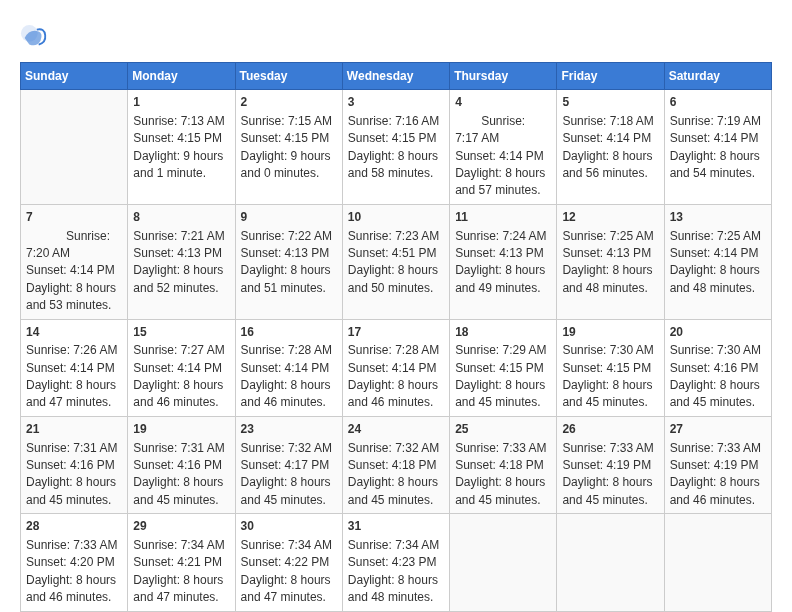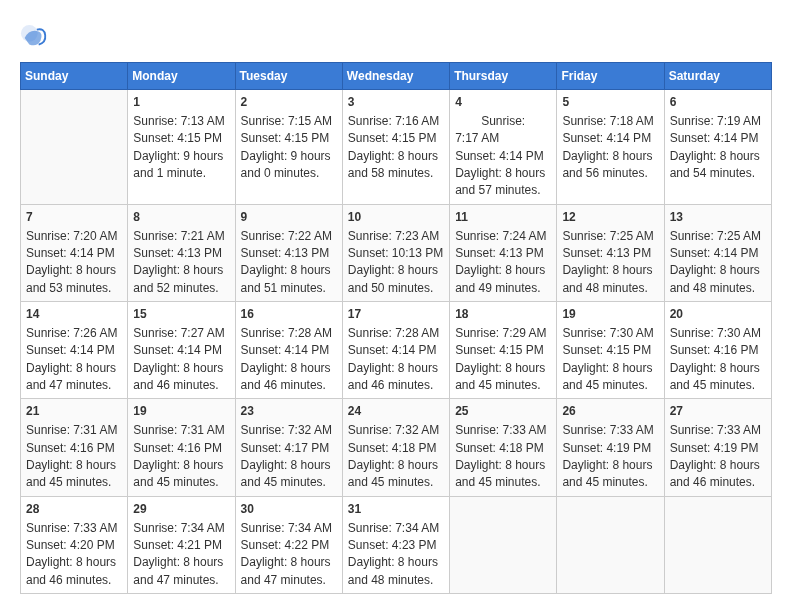--- a/index.html
+++ b/index.html
@@ -153,34 +153,34 @@
         <td><span class="day-number">5</span><span class="day-info" style="white-space: pre-line;">Sunrise: 7:18 AM
 Sunset: 4:14 PM
 Daylight: 8 hours
 and 56 minutes.</span></td>
         <td><span class="day-number">6</span><span class="day-info" style="white-space: pre-line;">Sunrise: 7:19 AM
 Sunset: 4:14 PM
 Daylight: 8 hours
 and 54 minutes.</span></td>
       </tr>
       <tr class="week-row">
-        <td><span class="day-number">7</span><span class="day-info" style="white-space: pre-line;">Sunrise: 7:20 AM
+        <td><span class="day-number">7</span><span class="day-info" style="white-space: pre-line; margin-left: 40px;">Sunrise: 7:20 AM
 Sunset: 4:14 PM
 Daylight: 8 hours
 and 53 minutes.</span></td>
         <td><span class="day-number">8</span><span class="day-info" style="white-space: pre-line;">Sunrise: 7:21 AM
 Sunset: 4:13 PM
 Daylight: 8 hours
 and 52 minutes.</span></td>
         <td><span class="day-number">9</span><span class="day-info" style="white-space: pre-line;">Sunrise: 7:22 AM
 Sunset: 4:13 PM
 Daylight: 8 hours
 and 51 minutes.</span></td>
         <td><span class="day-number">10</span><span class="day-info" style="white-space: pre-line;">Sunrise: 7:23 AM
-Sunset: 10:13 PM
+Sunset: 4:51 PM
 Daylight: 8 hours
 and 50 minutes.</span></td>
         <td><span class="day-number">11</span><span class="day-info" style="white-space: pre-line;">Sunrise: 7:24 AM
 Sunset: 4:13 PM
 Daylight: 8 hours
 and 49 minutes.</span></td>
         <td><span class="day-number">12</span><span class="day-info" style="white-space: pre-line;">Sunrise: 7:25 AM
 Sunset: 4:13 PM
 Daylight: 8 hours
 and 48 minutes.</span></td>

